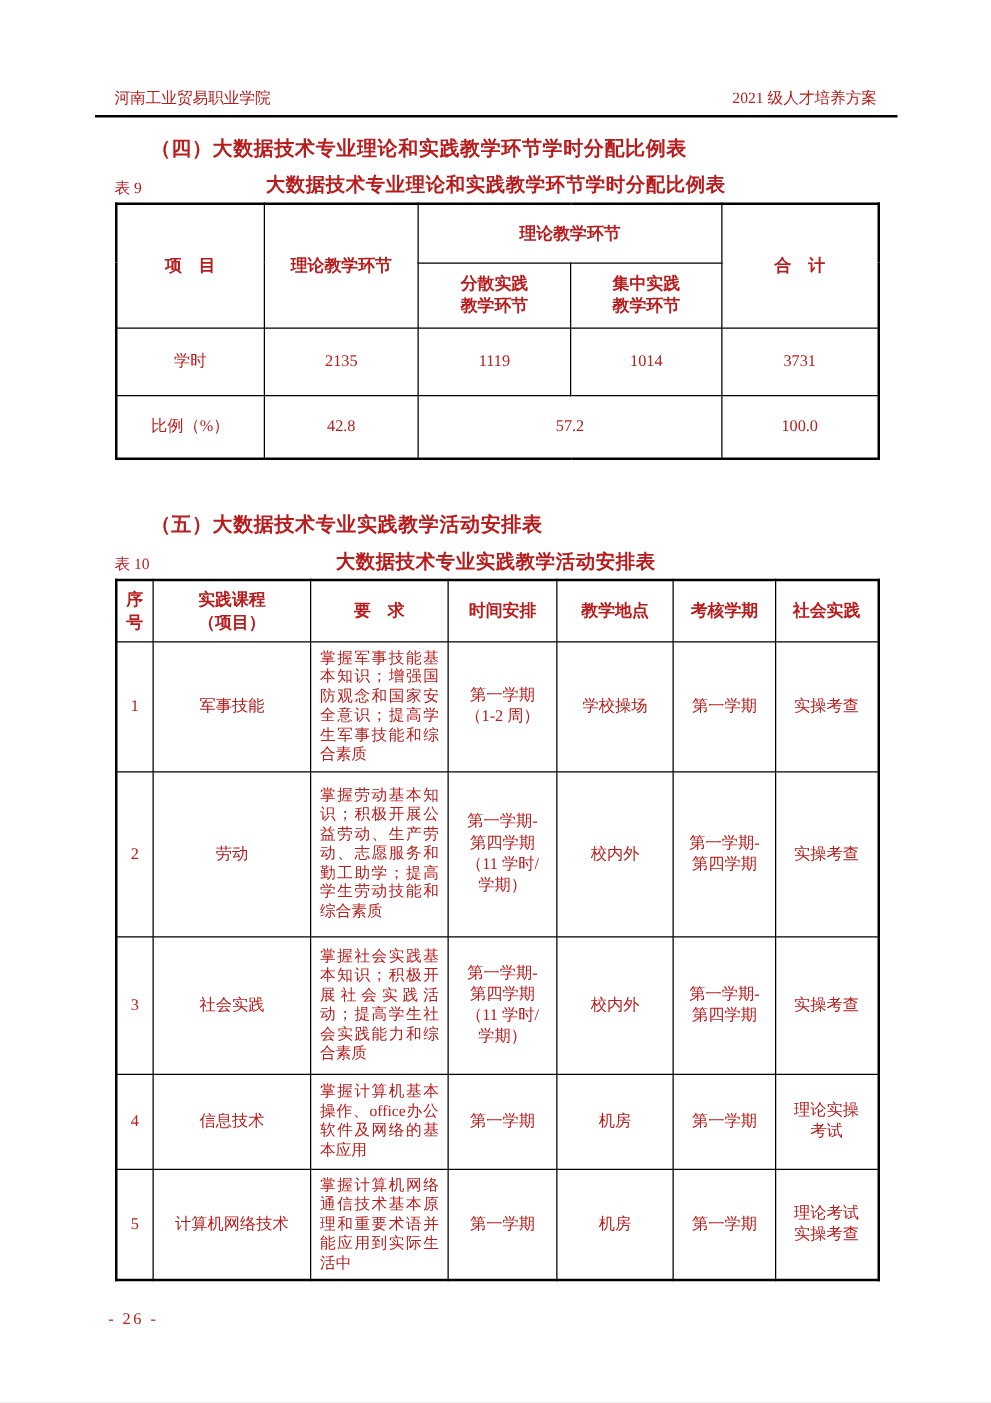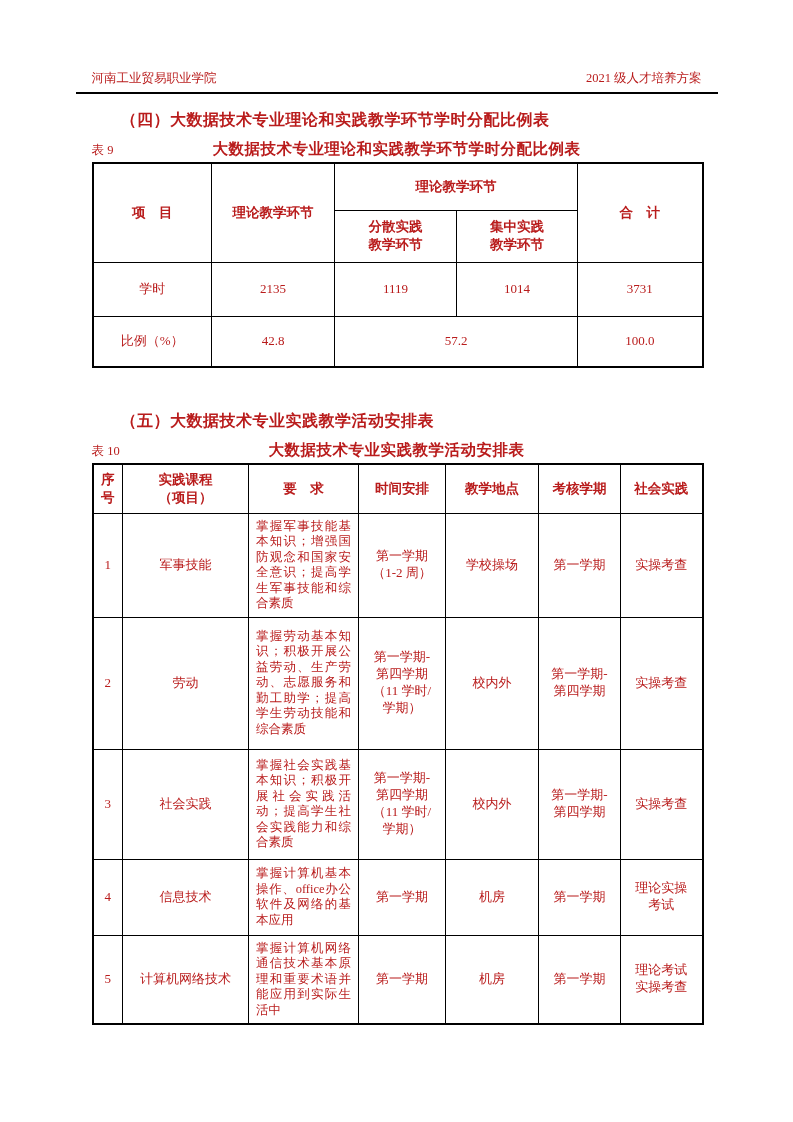--- a/index.html
+++ b/index.html
@@ -193,15 +193,16 @@
         <td class="req">掌握计算机网络通信技术基本原理和重要术语并能应用到实际生活中</td>
         <td>第一学期</td>
         <td>机房</td>
         <td>第一学期</td>
         <td>理论考试
 实操考查</td>
       </tr>
     </tbody>
       </table>
 
+    <div class="footer-num">- 26 -</div>
 
   </div>
 </div>
 
 </body></html>

